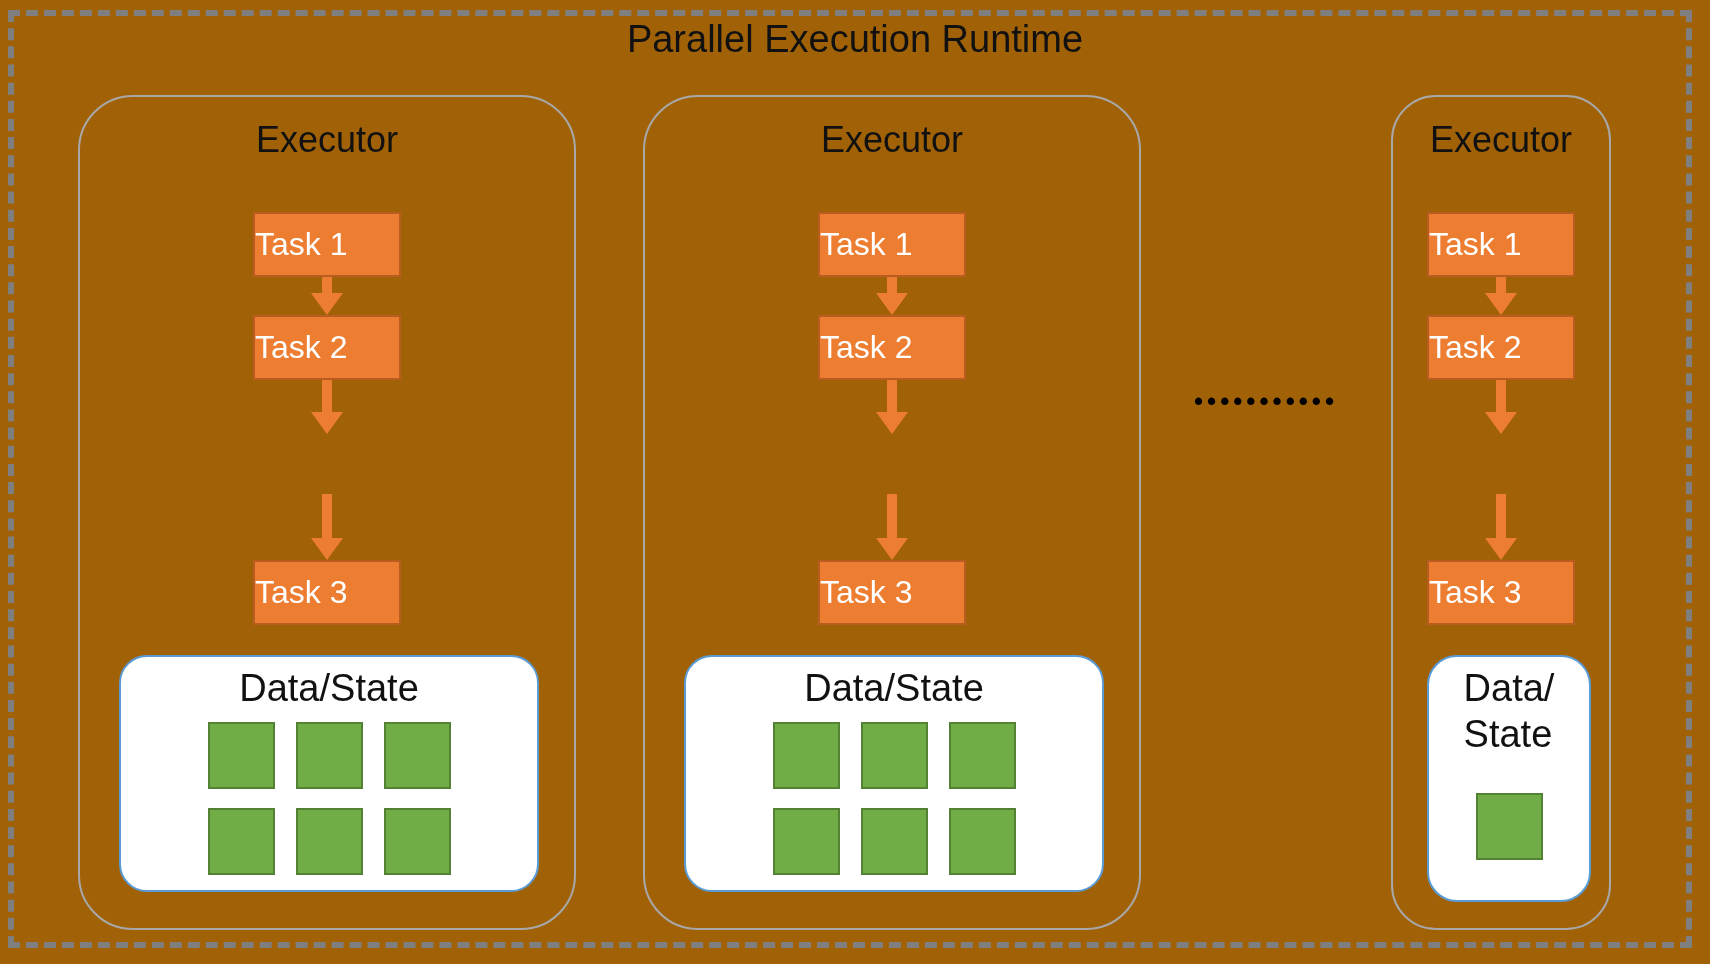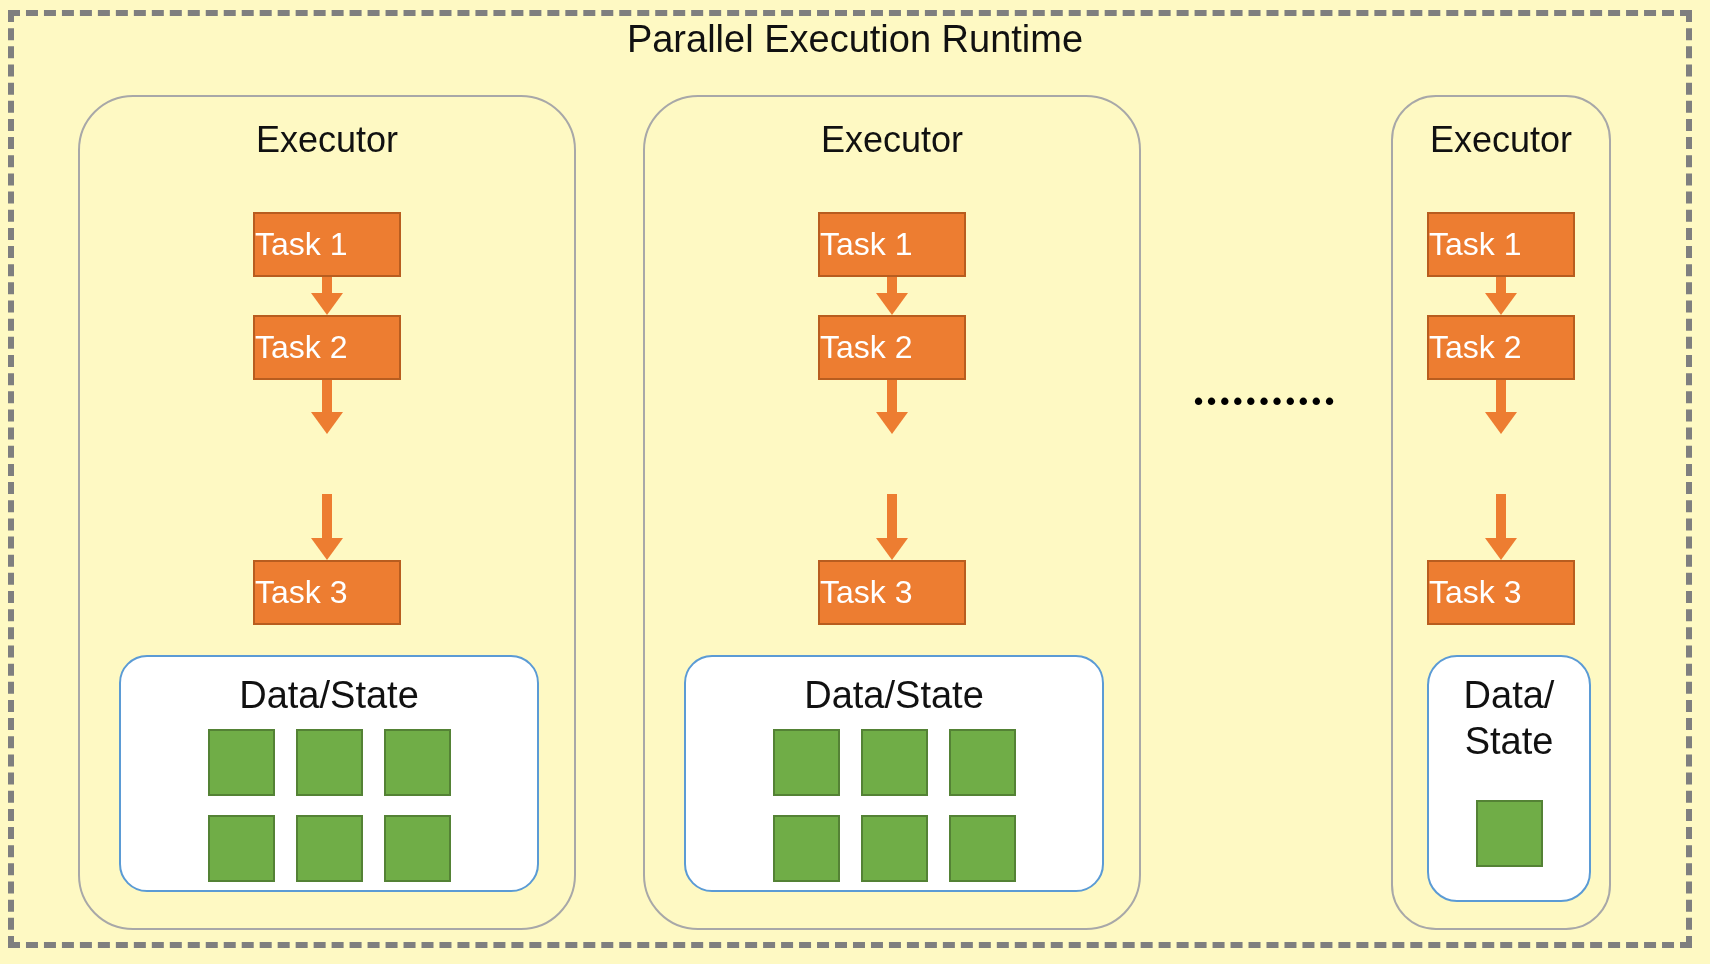--- a/index.html
+++ b/index.html
@@ -1,16 +1,16 @@
 <!DOCTYPE html>
 <html style="--task_fill: #ed7d31; --task_border: #b85d1f; --arrow: #ed7d31; --sync_fill: #5b9bd5; --sync_border: #4779ad; --block_fill: #70ad47; --block_border: #548235; --executor_border: #a8a8a8; --data_state_border: #5b9bd5; --outer_border: #7f7f7f;"><head>
 <meta charset="utf-8">
 <style>
   html,body{margin:0;padding:0;background:#fff;font-family:"Liberation Sans",sans-serif;}
-  #stage{position:relative;width:1710px;height:964px;background:#fef9c3;overflow:hidden;}
+  #stage{position:relative;width:1710px;height:964px;background:#a16207;overflow:hidden;}
 
   .outer-border{position:absolute;left:8px;top:10px;width:1684px;height:938px;
     border:6px dashed var(--outer_border);box-sizing:border-box;}
 
   .diagram-title{position:absolute;left:0;right:0;top:18px;text-align:center;
     font-size:38px;color:#111;letter-spacing:0;}
 
   .executor{position:absolute;top:95px;height:835px;border:2px solid var(--executor_border);
     border-radius:55px;box-sizing:border-box;background:transparent;z-index:1;}
   .executor.narrow{border-radius:45px;}
@@ -32,21 +32,21 @@
     z-index:5;}
   .sync-label{width:100%;text-align:center;color:#fff;font-size:36px;line-height:54px;}
 
   .ellipsis-dots{position:absolute;left:1141px;top:386px;width:250px;text-align:center;
     font-size:26px;letter-spacing:4px;color:#000;z-index:2;font-weight:700;}
 
   .data-state{position:absolute;left:39px;width:420px;top:558px;height:237px;
     border:2px solid var(--data_state_border);border-radius:28px;box-sizing:border-box;
     background:#fff;display:flex;flex-direction:column;align-items:center;}
   .executor.narrow .data-state{left:34px;width:164px;height:247px;border-radius:30px;}
-  .ds-label{margin-top:16px;font-size:38px;line-height:1.2;color:#111;text-align:center;
+  .ds-label{margin-top:9px;font-size:38px;line-height:1.2;color:#111;text-align:left;
     white-space:pre-line;}
   .block-grid{display:grid;gap:19px 21px;justify-content:center;margin-top:10px;}
   .executor.narrow .block-grid{margin-top:36px;}
   .data-block{width:67px;height:67px;background:var(--block_fill);
     border:2px solid var(--block_border);box-sizing:border-box;}
 </style>
 </head>
 <body>
 
 <div id="stage">

